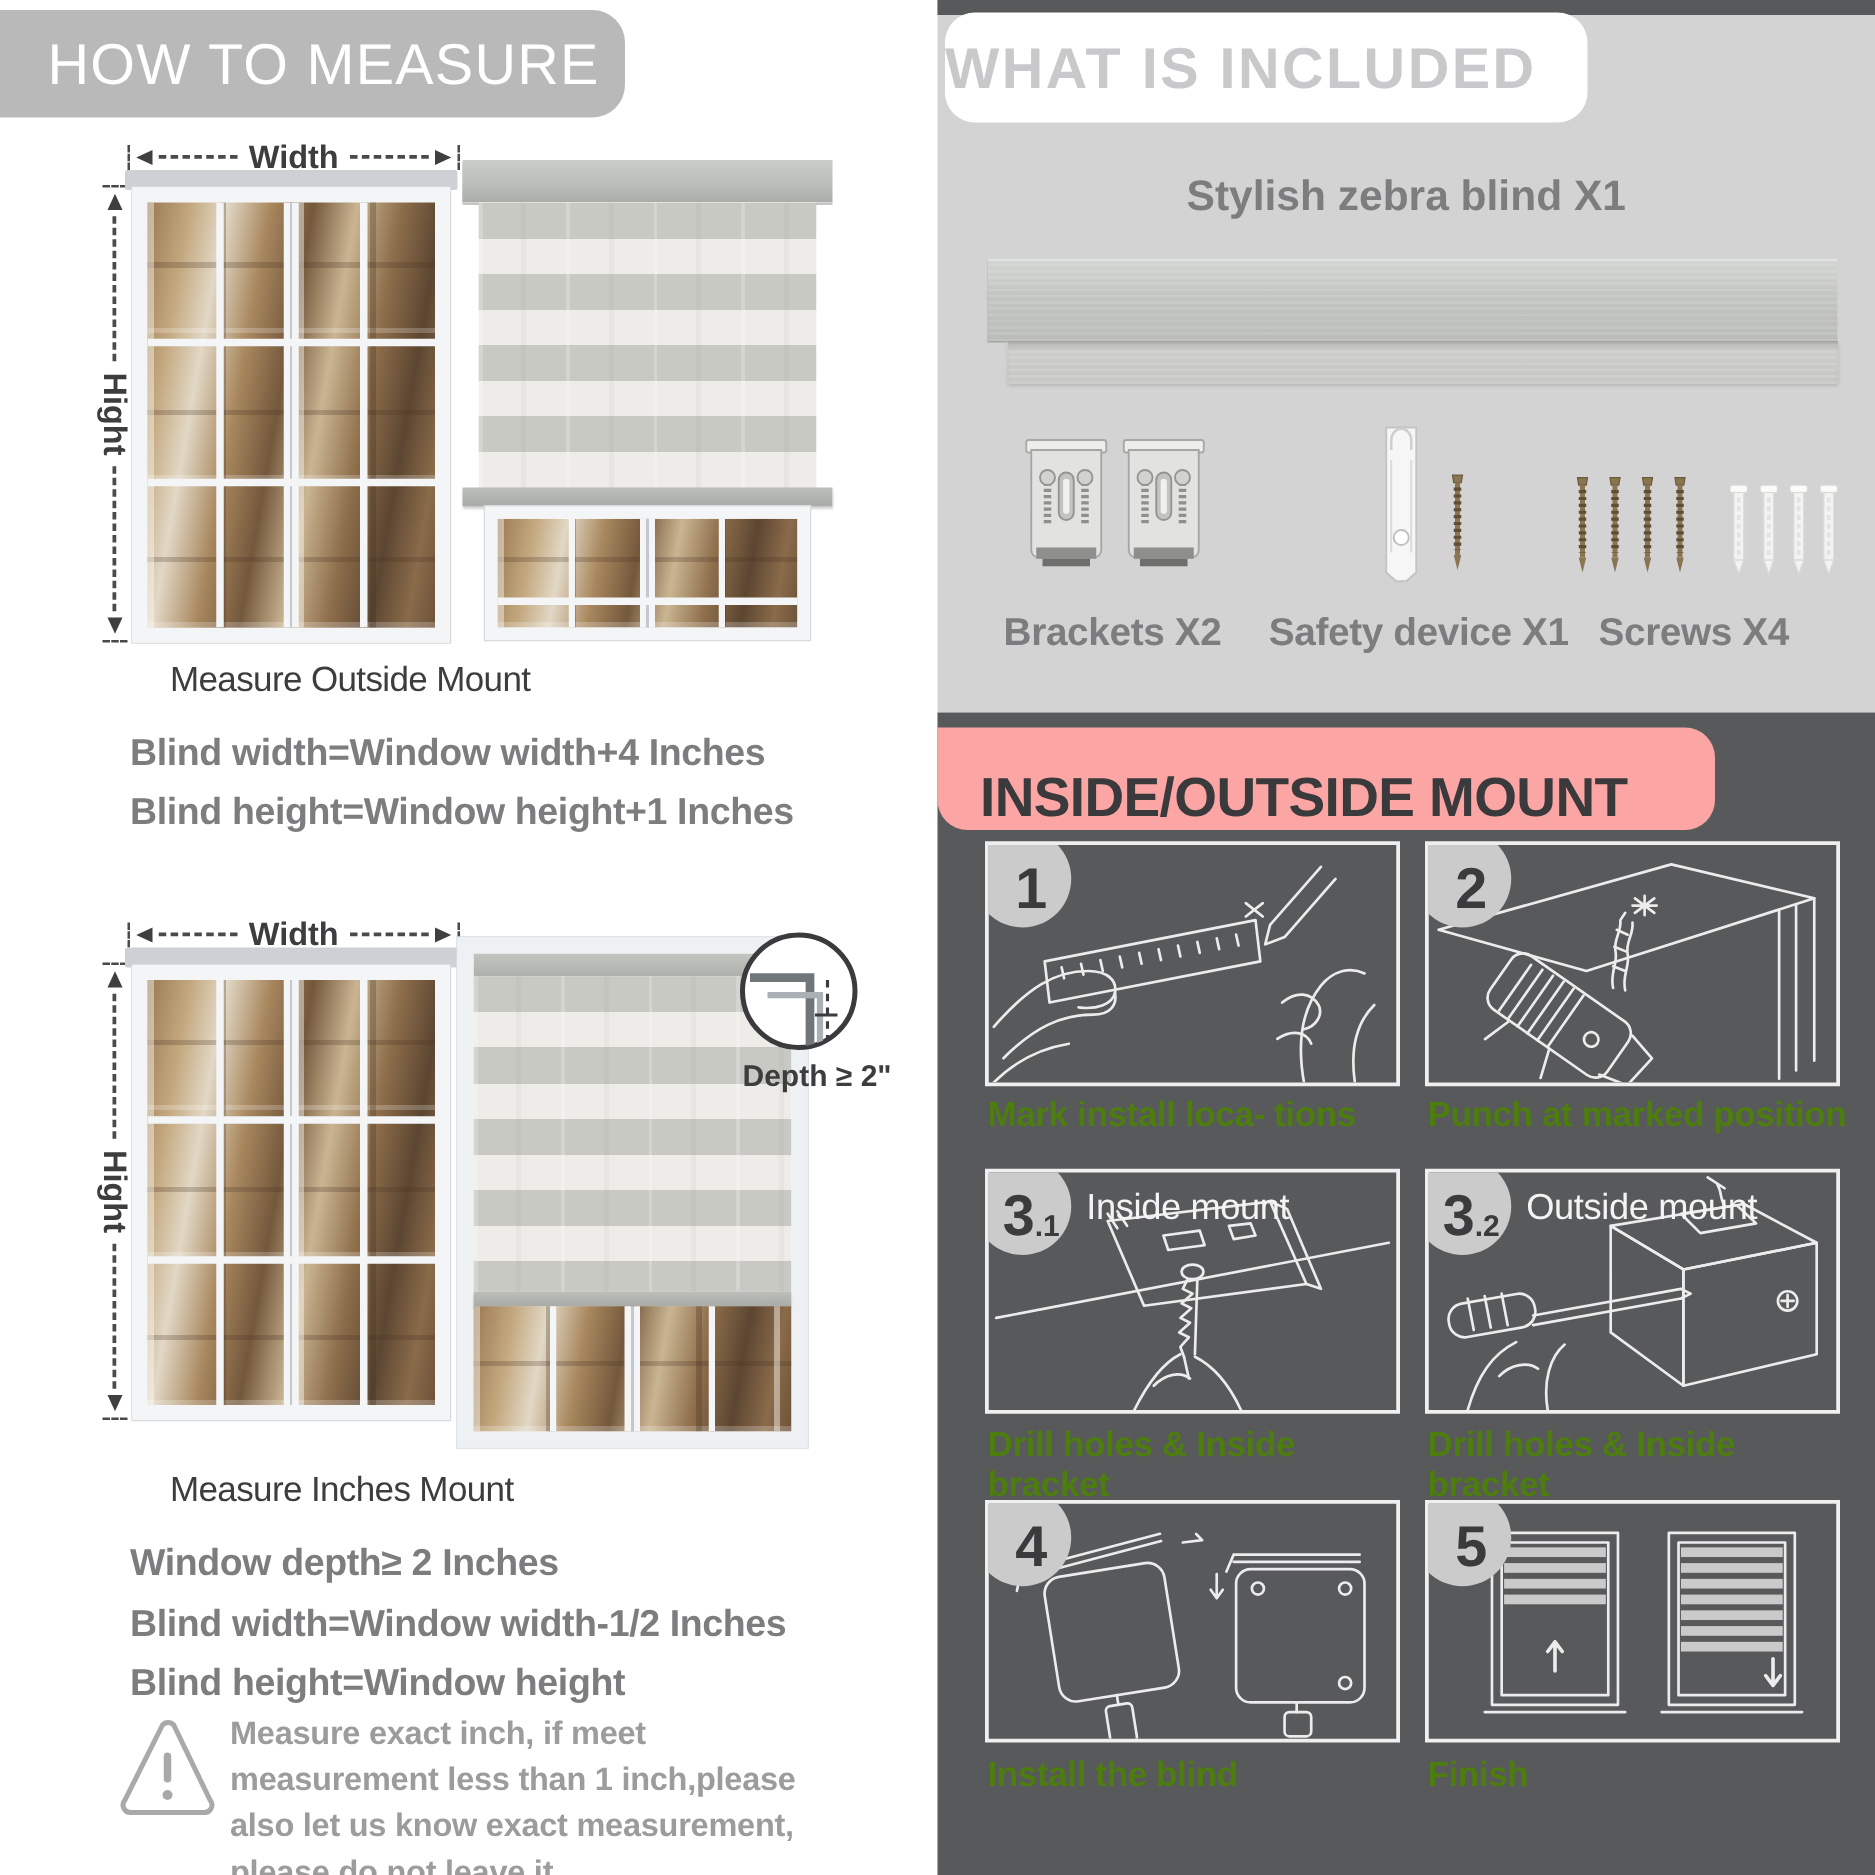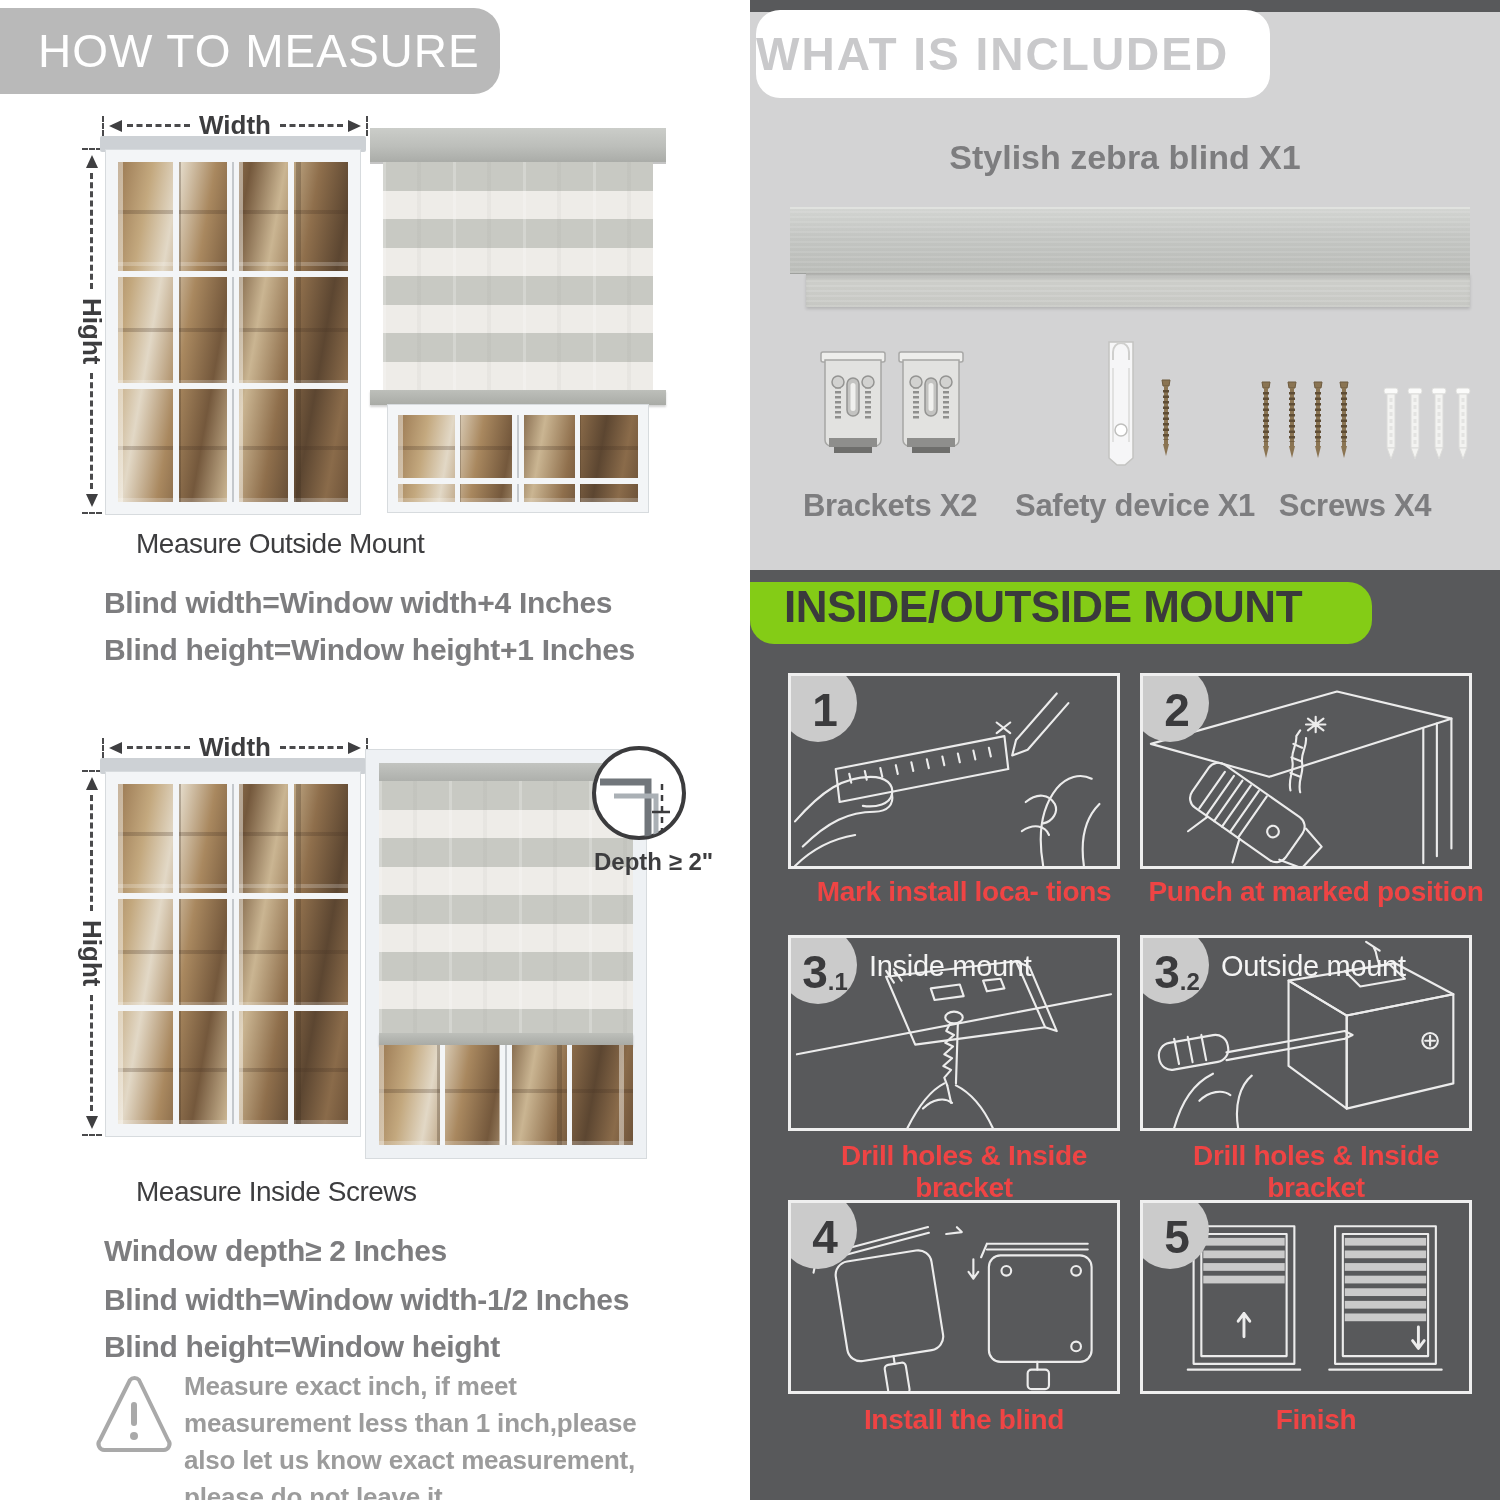--- a/index.html
+++ b/index.html
@@ -91,38 +91,38 @@
   .rail-valance{left:806px;top:273px;width:664px;height:34px;
     background:
       repeating-linear-gradient(0deg,rgba(255,255,255,.12) 0 2px,rgba(255,255,255,0) 2px 5px),
       linear-gradient(180deg,#cfd0cc,#c6c7c3);
     box-shadow:inset 0 7px 7px -5px rgba(0,0,0,.25), 0 2px 3px rgba(0,0,0,.15);}
   .item-label{top:488px;text-align:center;font-size:31px;font-weight:bold;color:var(--text-gray);letter-spacing:-0.3px;}
 
   
   .mount-bg{left:750px;top:570px;width:750px;height:930px;background:var(--panel-dark);}
   .hdr-mount{
-    left:750px;top:582px;width:622px;height:62px;background:#84cc16;border-radius:0 24px 24px 24px;
-    display:flex;align-items:flex-start;padding-left:34px;box-sizing:border-box;
+    left:750px;top:582px;width:622px;height:82px;background:#fca5a5;border-radius:0 24px 24px 24px;
+    display:flex;align-items:flex-end;padding-left:34px;box-sizing:border-box;
   }
   .hdr-mount span{color:#3a3a3c;font-size:44px;font-weight:bold;letter-spacing:-0.5px;}
   .panel{
     width:332px;height:196px;border:3px solid #efefef;box-sizing:border-box;
     overflow:hidden;background:var(--panel-dark);
   }
   .panel svg{position:absolute;inset:0;width:100%;height:100%;}
   .badge{
     position:absolute;left:-12px;top:-12px;width:78px;height:78px;border-radius:50%;
     background:var(--badge-bg);display:flex;align-items:center;justify-content:center;
     padding:14px 0 0 14px;box-sizing:border-box;
   }
   .badge .num{font-size:46px;font-weight:bold;color:#3b3b3d;line-height:1;}
   .badge .sub{font-size:24px;font-weight:bold;color:#3b3b3d;align-self:flex-end;margin-bottom:8px;}
   .panel-title{position:absolute;left:78px;top:12px;font-size:29px;font-weight:normal;color:#f4f4f4;letter-spacing:-0.3px;}
-  .caption{font-size:28px;font-weight:bold;color:#ef4444;letter-spacing:-0.3px;width:348px;text-align:center;}
+  .caption{font-size:28px;font-weight:bold;color:#4d7c0f;letter-spacing:-0.3px;width:348px;}
 </style>
 </head>
 <body>
 
 <div id="stage">
 
   <div class="abs hdr-left">
     <span>HOW TO MEASURE</span>
   </div>
 
@@ -227,21 +227,21 @@
       <g clip-path="url(#dc)">
         <path d="M10,38 H58 V98" fill="none" stroke="#71767b" stroke-width="7"></path>
         <path d="M24,52 H66 V98" fill="none" stroke="#aab0b5" stroke-width="5"></path>
         <path d="M72,40 V96" stroke="#3b3b3d" stroke-width="2.5" stroke-dasharray="6 5" fill="none"></path>
         <path d="M62,68 H80" stroke="#3b3b3d" stroke-width="2.5" fill="none"></path>
       </g>
     </svg>
   </div>
   <div class="abs depth-label" style="left:594px;top:848px;">Depth ≥ 2"</div>
 
-  <div class="abs t-title" style="top:1176px;">Measure Inside Screws</div>
+  <div class="abs t-title" style="top:1176px;">Measure Inches Mount</div>
   <div class="abs t-rule" style="top:1234px;">Window depth≥ 2 Inches</div>
   <div class="abs t-rule" style="top:1283px;">Blind width=Window width-1/2 Inches</div>
   <div class="abs t-rule" style="top:1330px;">Blind height=Window height</div>
 
   <div class="abs" style="left:94px;top:1370px;width:80px;height:84px;">
     <svg viewBox="0 0 80 84">
       <path d="M36,10 a6,6 0 0 1 9,0 L74,70 a6,6 0 0 1 -5,10 H11 a6,6 0 0 1 -5,-10 Z" fill="none" stroke="#a9a9a9" stroke-width="4" stroke-linejoin="round"></path>
       <rect x="37" y="32" width="6" height="24" rx="3" fill="#a9a9a9"></rect>
       <circle cx="40" cy="66" r="4" fill="#a9a9a9"></circle>
     </svg>

